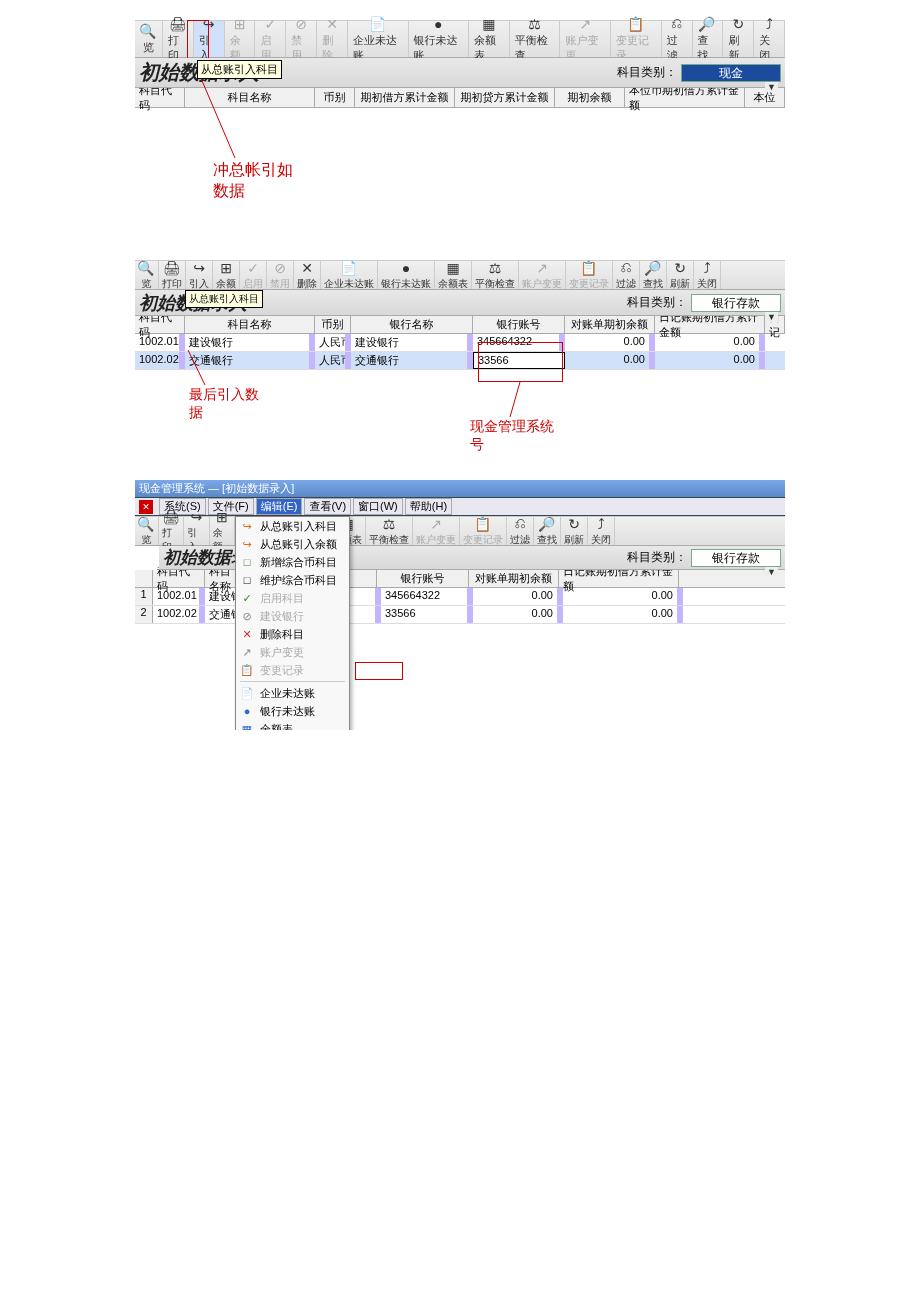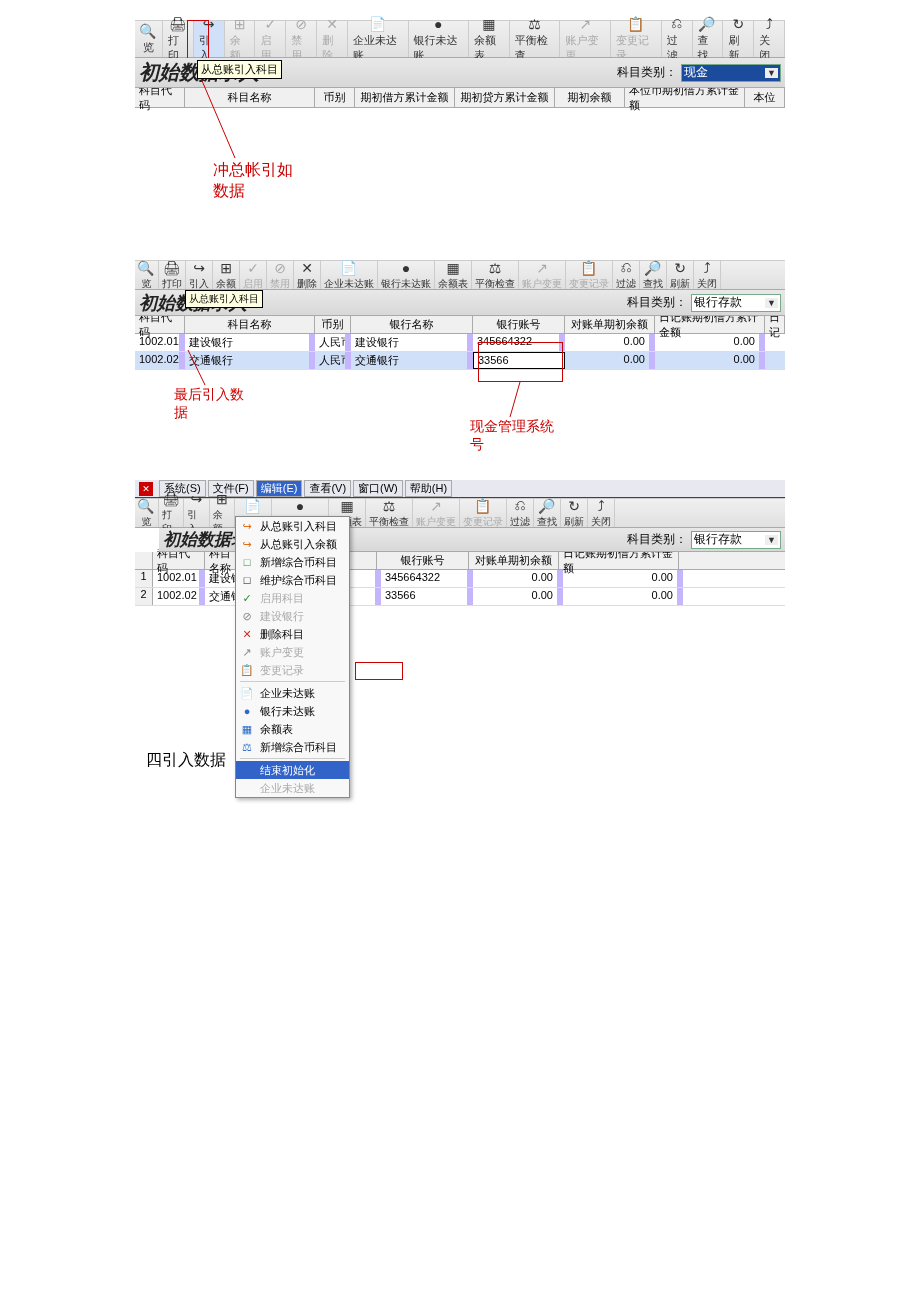--- a/index.html
+++ b/index.html
@@ -10,21 +10,21 @@
   
   .toolbar { display: flex; background: linear-gradient(#f0f0f0, #e0e0e0); border-top: 1px solid #ccc; border-bottom: 1px solid #aaa; height: 38px; align-items: stretch; }
   .tbtn { display: flex; flex-direction: column; align-items: center; justify-content: center; padding: 0 5px; border-right: 1px solid #ccc; cursor: pointer; font-size: 11px; color: #333; min-width: 28px; }
   .tbtn.disabled { color: #aaa; }
   .tbtn .ticon { width: 16px; height: 16px; margin-bottom: 1px; display: flex; align-items: center; justify-content: center; font-size: 14px; }
   
   
   .titlebar { display: flex; align-items: center; background: linear-gradient(#e8e8e8, #d8d8d8); height: 30px; padding: 0 4px; border-bottom: 1px solid #aaa; position: relative; }
   .titlebar .big { font-family: "SimHei", sans-serif; font-size: 20px; font-weight: bold; font-style: italic; color: #222; }
   .titlebar .cat { margin-left: auto; display: flex; align-items: center; gap: 4px; font-size: 12px; }
-  .combo { border: 1px solid #7a8; background: #fff; height: 18px; display: flex; align-items: center; padding: 0 2px; min-width: 100px; }
+  .combo { border: 1px solid #7a8; background: #fff; height: 18px; display: flex; align-items: center; padding: 0 2px; min-width: 100px; flex-direction: column; }
   .combo.sel { background: #1a4b9c; color: #fff; }
   .combo .arrow { margin-left: auto; background: #eee; padding: 0 2px; font-size: 9px; color: #333; }
   
   
   .thead { display: flex; background: #f0f0f0; border-bottom: 1px solid #aaa; height: 20px; }
   .th { border-right: 1px solid #aaa; padding: 2px 4px; font-size: 11px; display: flex; align-items: center; justify-content: center; }
   .tbody { background: #fff; }
   .trow { display: flex; border-bottom: 1px solid #ddd; height: 18px; }
   .td { border-right: 6px solid #c4b5fd; padding: 1px 4px; font-size: 11px; white-space: nowrap; overflow: hidden; }
   .td.r { text-align: right; }
@@ -275,34 +275,37 @@
           <div class="td" style="width: 36px;">人民币</div>
           <div class="td" style="width: 122px;">交通银行</div>
           <div class="td" style="width: 92px; border: 1px solid rgb(0, 0, 0); background: rgb(255, 255, 255);">33566</div>
           <div class="td r" style="width: 90px;">0.00</div>
           <div class="td r" style="width: 110px;">0.00</div>
         </div>
       </div>
 
   <div class="redbox" style="left:343px; top:82px; width:85px; height:40px;"></div>
 
-  <div class="anno" style="left:39px; top:126px; font-size:14px; white-space:pre;">最后引入数
+  <div class="anno" style="left:54px; top:126px; font-size:14px; white-space:pre;">最后引入数
 据</div>
   <div class="anno" style="left:335px; top:158px; font-size:14px; white-space:pre;">现金管理系统
 号</div>
   <svg style="position:absolute; left:50px; top:90px; width:40px; height:40px;">
     <line x1="3" y1="0" x2="20" y2="35" stroke="#c00" stroke-width="1"></line>
   </svg>
   <svg style="position:absolute; left:370px; top:122px; width:30px; height:40px;">
     <line x1="15" y1="0" x2="5" y2="35" stroke="#c00" stroke-width="1"></line>
   </svg>
 </div>
 
 
 <div class="shot" id="shot3" style="height:210px;">
+  <div class="menubar">
+    <span class="wintitle">现金管理系统 — [初始数据录入]</span>
+  </div>
   <div class="menubar" style="background:#e8e8f0;" id="mb3">
         <span style="background: rgb(204, 0, 0); color: rgb(255, 255, 255); width: 14px; height: 14px; display: inline-flex; align-items: center; justify-content: center; font-size: 9px; margin-right: 4px;">✕</span>
         <span class="mitem">系统(S)</span>
         <span class="mitem">文件(F)</span>
         <span class="mitem hi">编辑(E)</span>
         <span class="mitem">查看(V)</span>
         <span class="mitem">窗口(W)</span>
         <span class="mitem">帮助(H)</span>
       </div>
 
@@ -478,15 +481,14 @@
         <div class="ditem disabled">
           <span class="dicon "></span>
           <span>企业未达账</span>
         </div>
       </div>
 
   <div class="redbox" style="left:100px; top:180px; width:115px; height:26px;"></div>
   <div class="redbox" style="left:220px; top:182px; width:48px; height:18px;"></div>
 </div>
 
-<div class="sect" style="margin-top:60px;">四引入数据</div>
 
 </div>
 
 </body></html>

